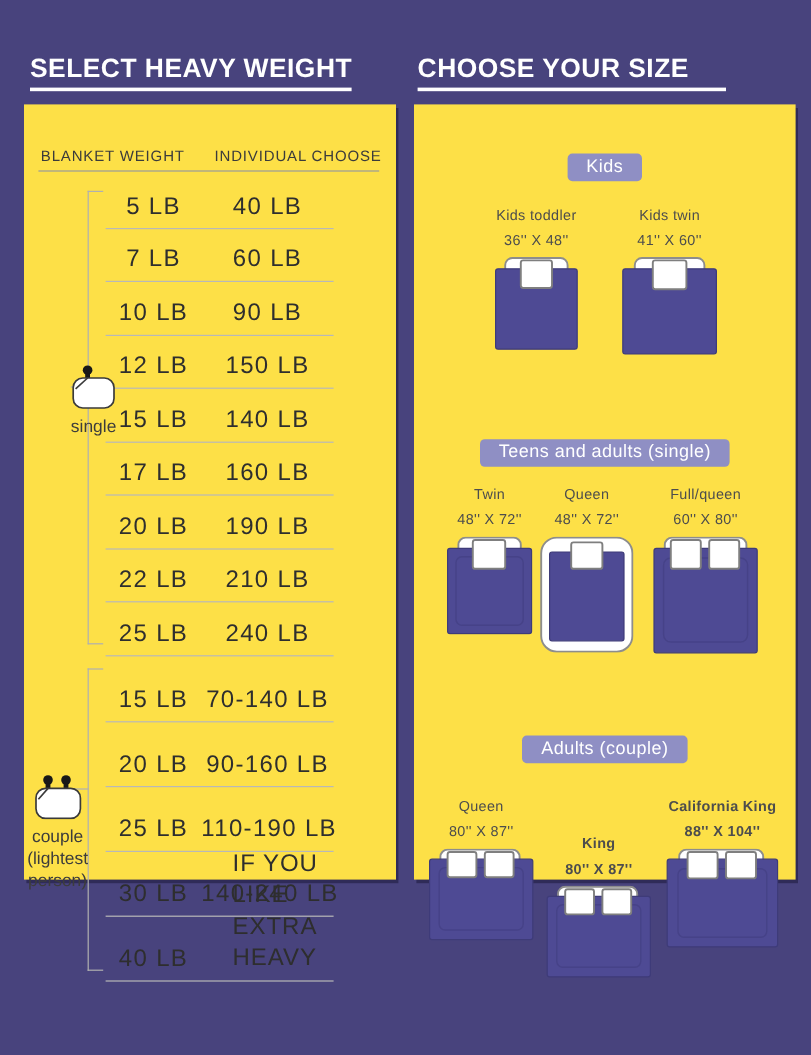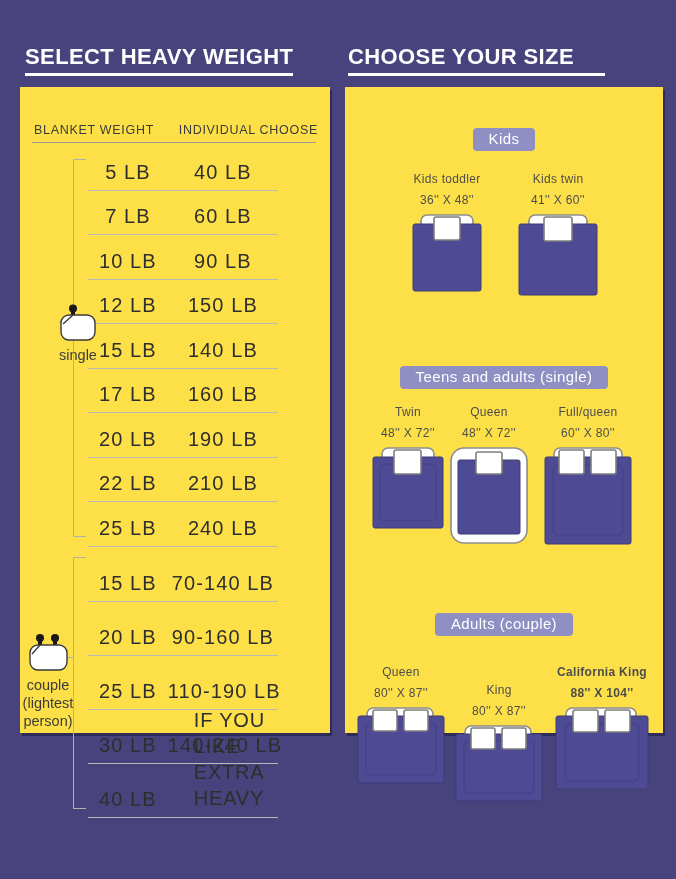--- a/index.html
+++ b/index.html
@@ -35,21 +35,21 @@
   .c2.small{font-size:20px;letter-spacing:.8px;line-height:1.3;text-align:left;padding-left:26px;white-space:normal;}
   
   .bracket{position:absolute;width:13px;border:1.5px solid #b0b0b0;border-right:none;box-sizing:border-box;}
   #bracket-single{left:53px;top:72px;height:378px;}
   #bracket-couple{left:53px;top:470px;height:252px;}
   .connector{position:absolute;width:15px;height:0;border-top:1.5px solid #b0b0b0;left:39px;}
   #conn-single{top:235px;}
   #conn-couple{top:570px;}
   .who{position:absolute;text-align:center;color:#3f3f3f;}
   #who-single{left:0;top:216px;width:52px;padding-left:32px;}
-  #who-couple{left:-1px;top:546px;width:58px;}
+  #who-couple{left:-1px;top:558px;width:58px;}
   .who .who-label{font-size:14.5px;color:#3c3c3c;margin-top:1px;line-height:1.25;}
   .icon-line{stroke:#3a3a3a;stroke-width:1.4;fill:#ffffff;}
   .icon-head{fill:#181818;stroke:none;}
   
   .badge-row{position:absolute;left:0;width:100%;text-align:center;}
   #badge-row-kids{top:41px;}
   #badge-row-teens{top:279px;}
   #badge-row-adults{top:526px;}
   .badge{display:inline-block;background:#8f8fc4;color:#ffffff;font-size:15px;letter-spacing:.4px;
     padding:2px 16px 4px;border-radius:4px;}
@@ -63,21 +63,21 @@
   .il{fill:none;stroke:#413e80;stroke-width:1.2;opacity:.6;}
   
   #g-toddler{left:42px;top:82px;width:120px;}
   #g-kidstwin{left:152px;top:82px;width:122px;}
   
   #g-twin{left:3px;top:315px;width:120px;}
   #g-queen1{left:84px;top:315px;width:120px;}
   #g-fullqueen{left:178px;top:315px;width:130px;}
   
   #g-queen2{left:0px;top:575px;width:112px;}
-  #g-king{left:98px;top:593px;width:112px;}
+  #g-king{left:98px;top:606px;width:112px;font-weight:bold;}
   #g-calking{left:196px;top:575px;width:122px;font-weight:bold;}
 </style>
 </head>
 <body>
 
 <div class="main-title" id="title-left">SELECT HEAVY WEIGHT</div>
 <div class="title-underline" id="ul-left"></div>
 <div class="main-title" id="title-right">CHOOSE YOUR SIZE</div>
 <div class="title-underline" id="ul-right"></div>
 

